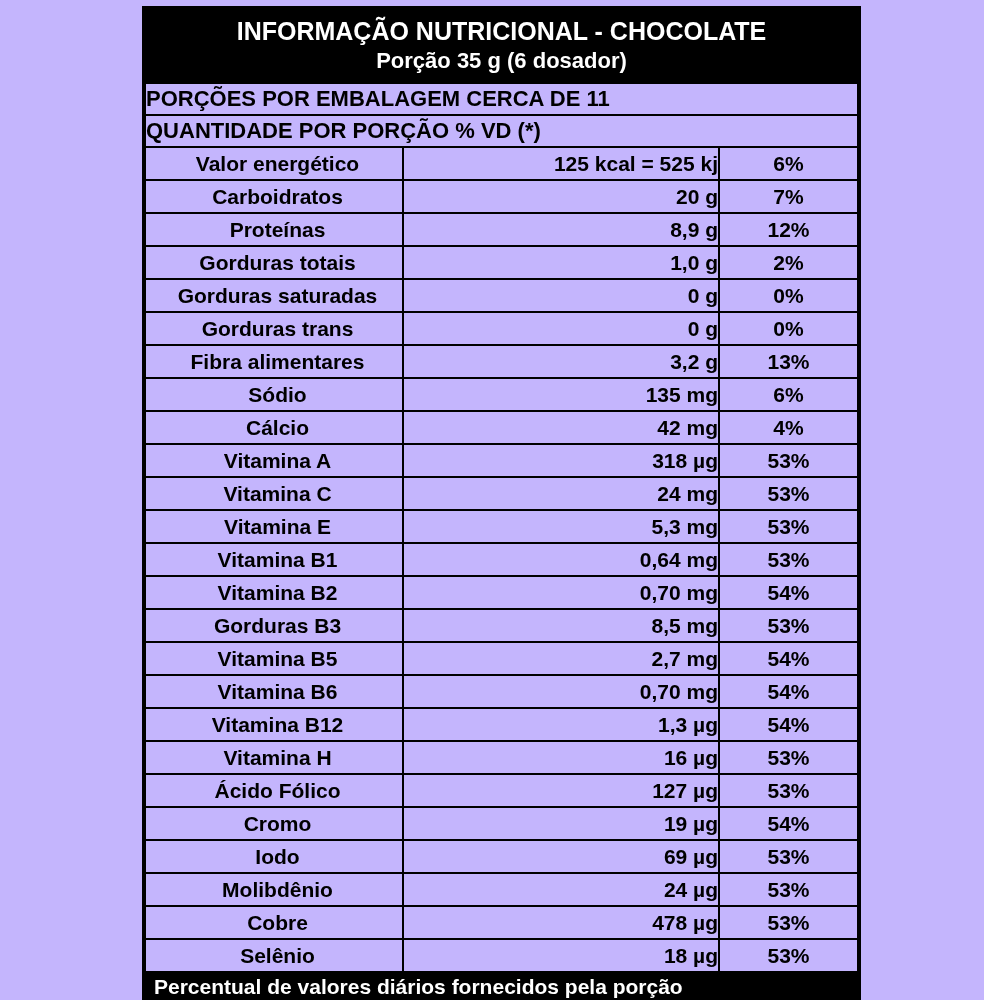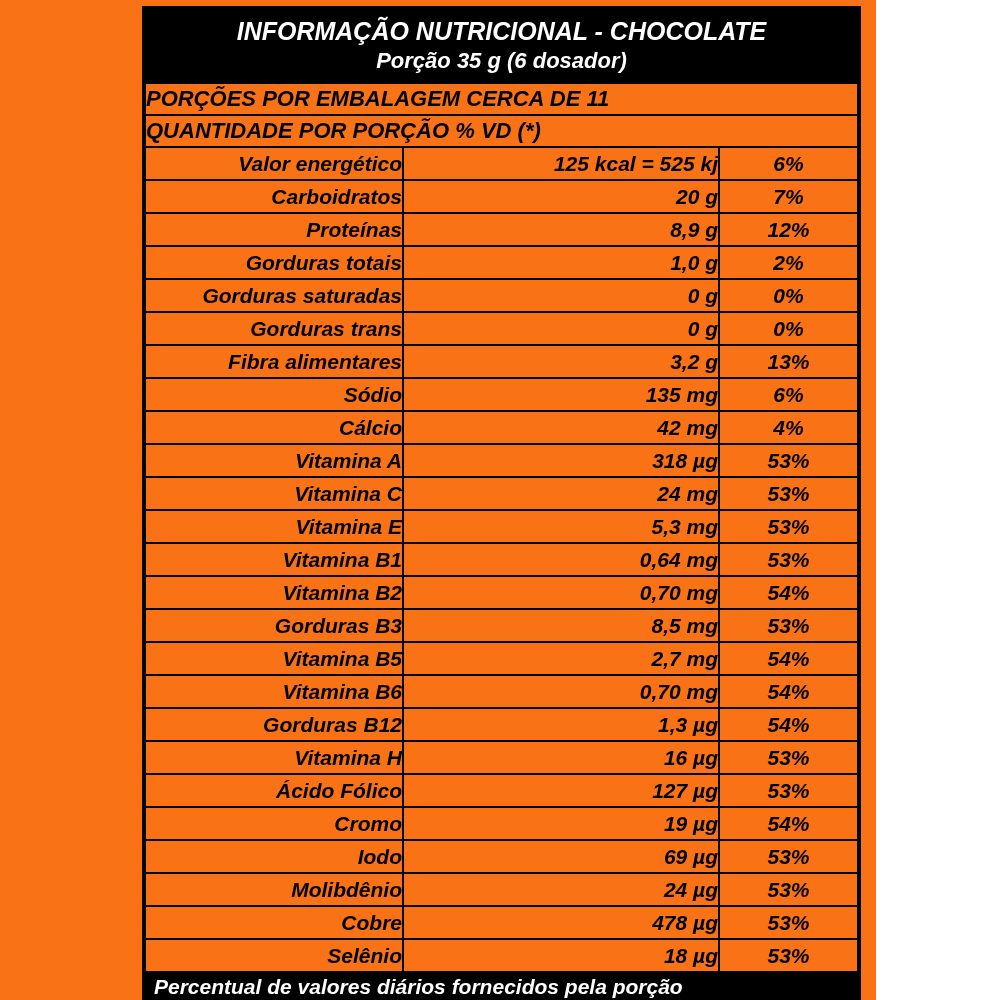--- a/index.html
+++ b/index.html
@@ -3,24 +3,23 @@
 <meta charset="utf-8">
 <style>
   * { margin: 0; padding: 0; box-sizing: border-box; }
   html, body {
     width: 1000px; height: 1000px;
     background: #ffffff;
     font-family: "Liberation Sans", sans-serif;
   }
   .page {
     position: relative;
-    width: 876px; height: 1000px;
-    background: #f97316;
+    width: 984px; height: 1000px;
+    background: #c4b5fd;
     overflow: hidden;
-    font-style: italic;
   }
   table.nutri {
     position: absolute;
     left: 142px; top: 6px;
     width: 715px;
     border-collapse: collapse;
     table-layout: fixed;
     color: #000;
     font-weight: 700;
   }
@@ -52,21 +51,21 @@
   
   td.subhead {
     height: 32px;
     text-align: left;
     vertical-align: middle;
     font-size: 22px;
   }
 
   
   tr.data-row td { height: 33px; vertical-align: middle; font-size: 21px; }
-  td.c1 { text-align: right; padding-left: 7px; }
+  td.c1 { text-align: center; padding-left: 7px; }
   td.c2 { text-align: right; }
   td.c3 { text-align: center; }
 
   
   td.black-footer {
     background: #000;
     color: #fff;
     height: 31px;
     vertical-align: middle;
     text-align: left;
@@ -177,21 +176,21 @@
         <td class="c1">Vitamina B5</td>
         <td class="c2">2,7 mg</td>
         <td class="c3">54%</td>
       </tr>
       <tr class="data-row">
         <td class="c1">Vitamina B6</td>
         <td class="c2">0,70 mg</td>
         <td class="c3">54%</td>
       </tr>
       <tr class="data-row">
-        <td class="c1">Gorduras B12</td>
+        <td class="c1">Vitamina B12</td>
         <td class="c2">1,3 µg</td>
         <td class="c3">54%</td>
       </tr>
       <tr class="data-row">
         <td class="c1">Vitamina H</td>
         <td class="c2">16 µg</td>
         <td class="c3">53%</td>
       </tr>
       <tr class="data-row">
         <td class="c1">Ácido Fólico</td>

